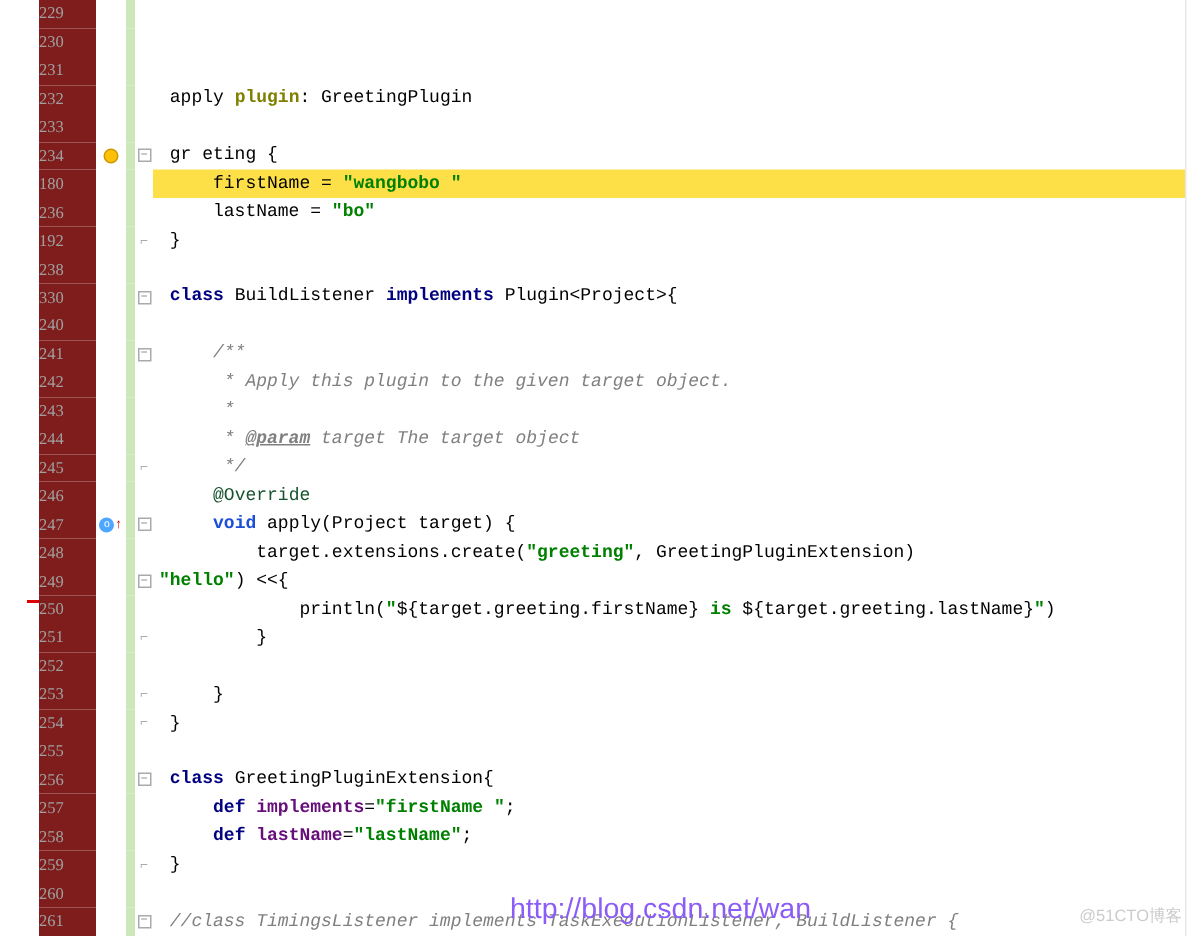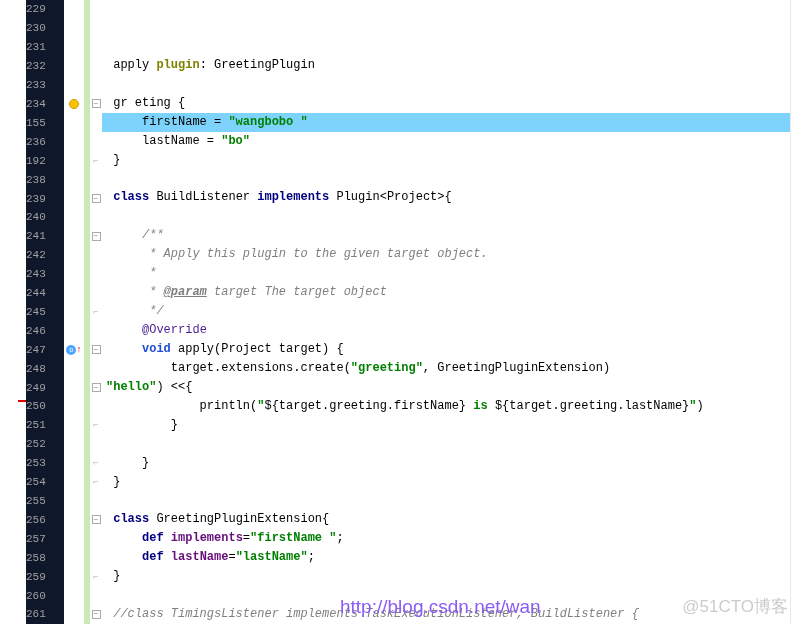--- a/index.html
+++ b/index.html
@@ -26,22 +26,23 @@
     .line-row {
       height: 19px;
       display: flex;
       align-items: center;
     }
     .line-number-col {
       width: 38px;
       text-align: right;
       color: #a0a0a0;
       padding-right: 8px;
-      background: #0f172a;
+      background: #7f1d1d;
       font-size: 11px;
+      font-family: Liberation Serif, serif;
     }
     .icon-col {
       width: 20px;
       background: #fff;
       display: flex;
       align-items: center;
       justify-content: center;
       font-size: 9px;
     }
     .green-strip {
@@ -76,45 +77,45 @@
     }
     .code-line {
       height: 19px;
       padding-left: 4px;
       white-space: pre;
       display: flex;
       align-items: center;
       line-height: 19px;
     }
     .highlighted {
-      background: #7dd3fc;
+      background: #fde047;
     }
     .kw-olive { font-weight: bold; color: #808000; }
     .kw-implements { font-weight: bold; color: #000080; text-align: right; }
     .kw-void { font-weight: bold; color: #1d4ed8; }
     .kw-class { font-weight: bold; color: #000080; }
     .kw-def { font-weight: bold; color: #000080; }
     .str { color: #008000; font-weight: bold; }
     .comment { color: #808080; font-style: italic; }
     .comment-tag { color: #808080; font-style: italic; font-weight: bold; text-decoration: underline; }
-    .anno { color: #4c1d95; }
+    .anno { color: #14532d; }
     .ident-olive { color: #660e7a; font-weight: bold; }
     .right-scroll {
       width: 8px;
       background: #fff;
       flex-shrink: 0;
       border-left: 1px solid #e8e8e8;
     }
     .watermark {
       position: absolute;
       bottom: 6px;
       right: 10px;
       color: #ccc;
       font-family: sans-serif;
-      font-size: 17px;
+      font-size: 11px;
       pointer-events: none;
     }
     .watermark2 {
       position: absolute;
       bottom: 6px;
       left: 340px;
       color: #8b5cf6;
       font-family: sans-serif;
       font-size: 19px;
       pointer-events: none;
@@ -152,25 +153,25 @@
 <div class="red-tick"></div>
 
 <div id="rows-container" style="display:flex;flex:1;">
   <div class="gutter" id="linenum-gutter">
       <div class="line-row line-number-col">229</div>
       <div class="line-row line-number-col">230</div>
       <div class="line-row line-number-col">231</div>
       <div class="line-row line-number-col">232</div>
       <div class="line-row line-number-col">233</div>
       <div class="line-row line-number-col">234</div>
-      <div class="line-row line-number-col">155</div>
+      <div class="line-row line-number-col">180</div>
       <div class="line-row line-number-col">236</div>
       <div class="line-row line-number-col">192</div>
       <div class="line-row line-number-col">238</div>
-      <div class="line-row line-number-col">239</div>
+      <div class="line-row line-number-col">330</div>
       <div class="line-row line-number-col">240</div>
       <div class="line-row line-number-col">241</div>
       <div class="line-row line-number-col">242</div>
       <div class="line-row line-number-col">243</div>
       <div class="line-row line-number-col">244</div>
       <div class="line-row line-number-col">245</div>
       <div class="line-row line-number-col">246</div>
       <div class="line-row line-number-col">247</div>
       <div class="line-row line-number-col">248</div>
       <div class="line-row line-number-col">249</div>

